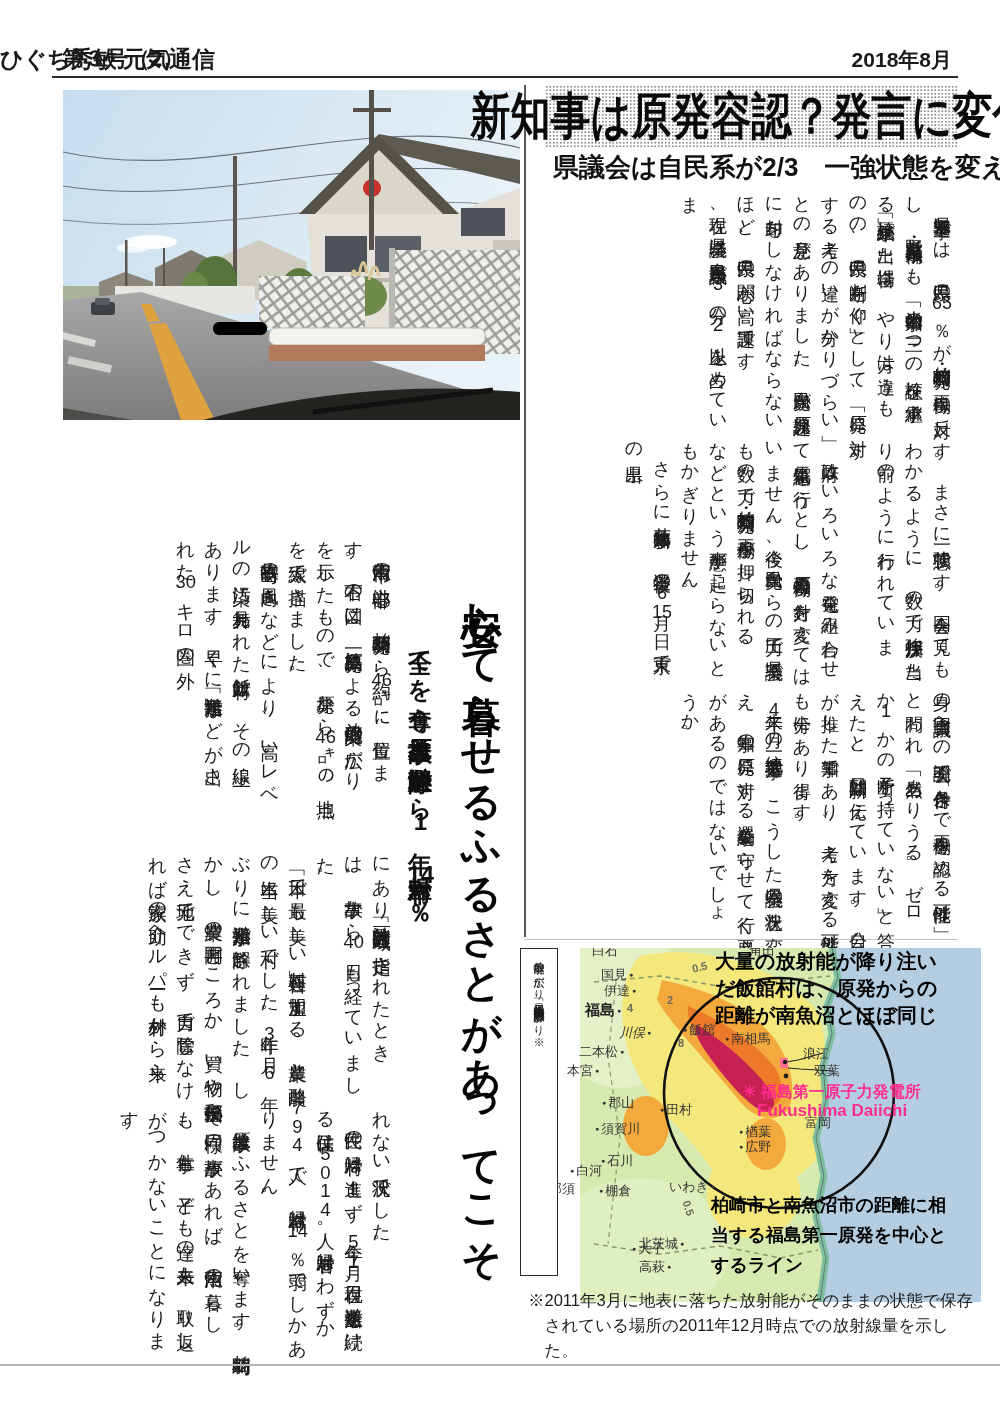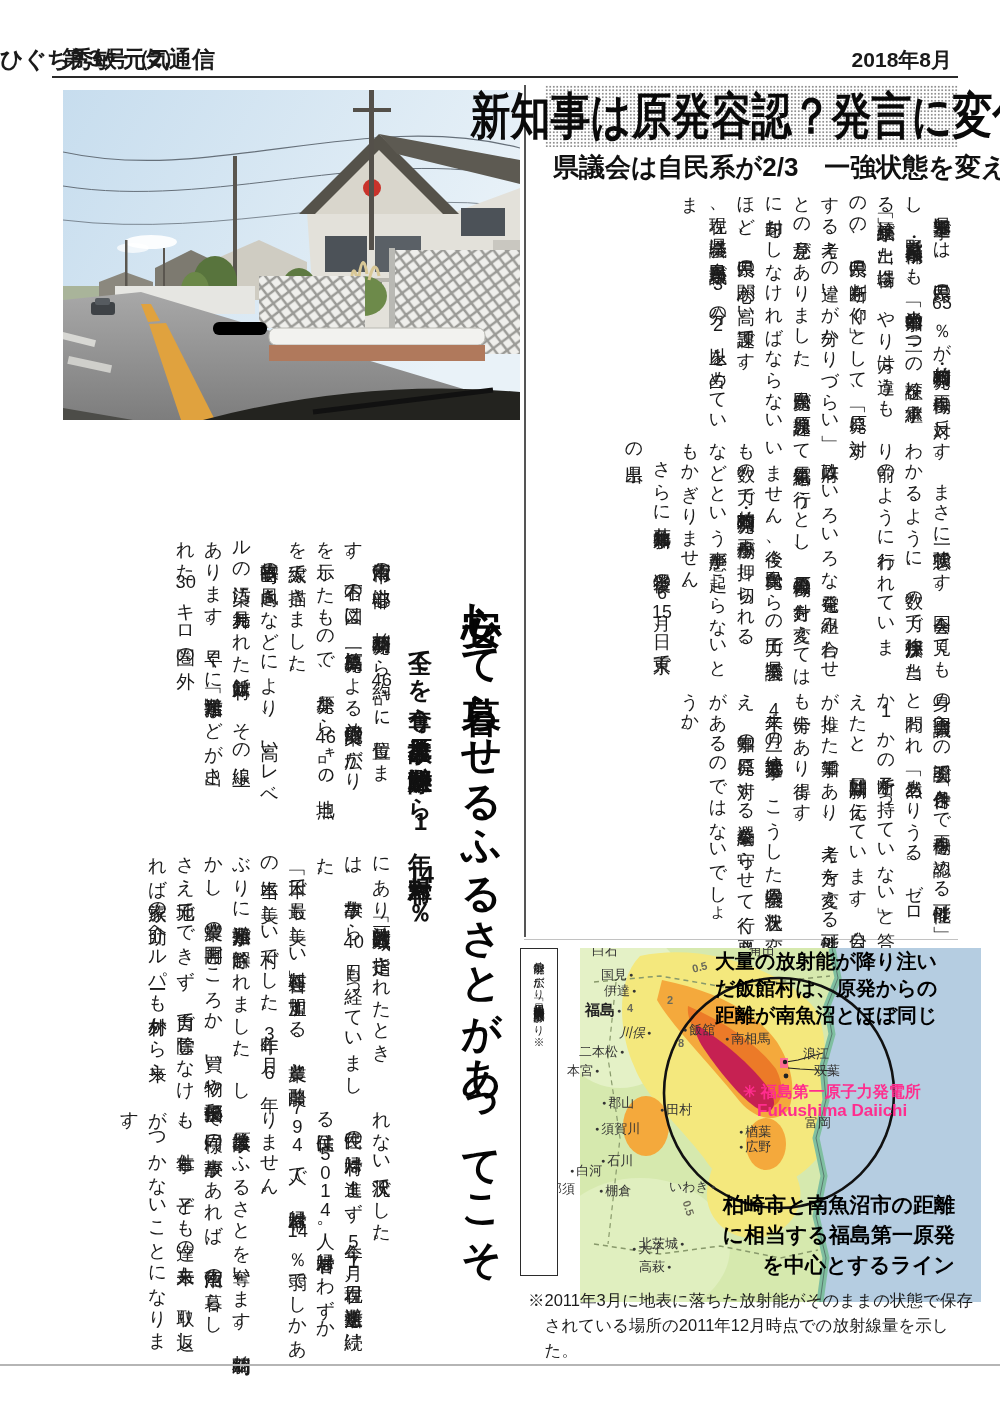--- a/index.html
+++ b/index.html
@@ -32,21 +32,21 @@
   .map-box{border:1.5px solid #2b2b2b;display:flex;align-items:center;justify-content:center;}
   .map-src{font-size:11px;letter-spacing:.5px;line-height:30px;}
   .map-wrap{overflow:hidden;}
   .mlabel{position:absolute;font-size:13px;color:#333;white-space:nowrap;line-height:14px;}
   .mlabel.bold{font-size:15px;font-weight:700;color:#222;}
   .dot-l::before{content:"●";font-size:7px;vertical-align:2px;margin-right:2px;color:#333;}
   .dot-r::after{content:"●";font-size:7px;vertical-align:2px;margin-left:2px;color:#333;}
   .contour{position:absolute;font-size:11px;color:#6b6b5a;font-weight:700;}
   .anno{position:absolute;font-weight:600;color:#000;}
   .anno1{font-size:20px;line-height:27px;width:236px;}
-  .anno2{font-size:21px;line-height:30px;width:244px;text-align:right;}
+  .anno2{font-size:18px;line-height:30px;width:244px;}
   .plant{position:absolute;color:#ff2d8e;font-weight:700;white-space:nowrap;}
   .footnote{font-size:16.5px;line-height:25px;color:#1c1c1c;padding-left:1em;text-indent:-1em;}
 </style>
 </head>
 <body>
 
 <div class="page">
 
   <div class="abs hdr" style="left:62px;top:44px;font-size:22px;">第３号（2）</div>
   <div class="abs hdr" style="left:0;top:44px;width:836px;text-align:left;font-size:23px;">ひぐち秀敏 元気通信</div>

